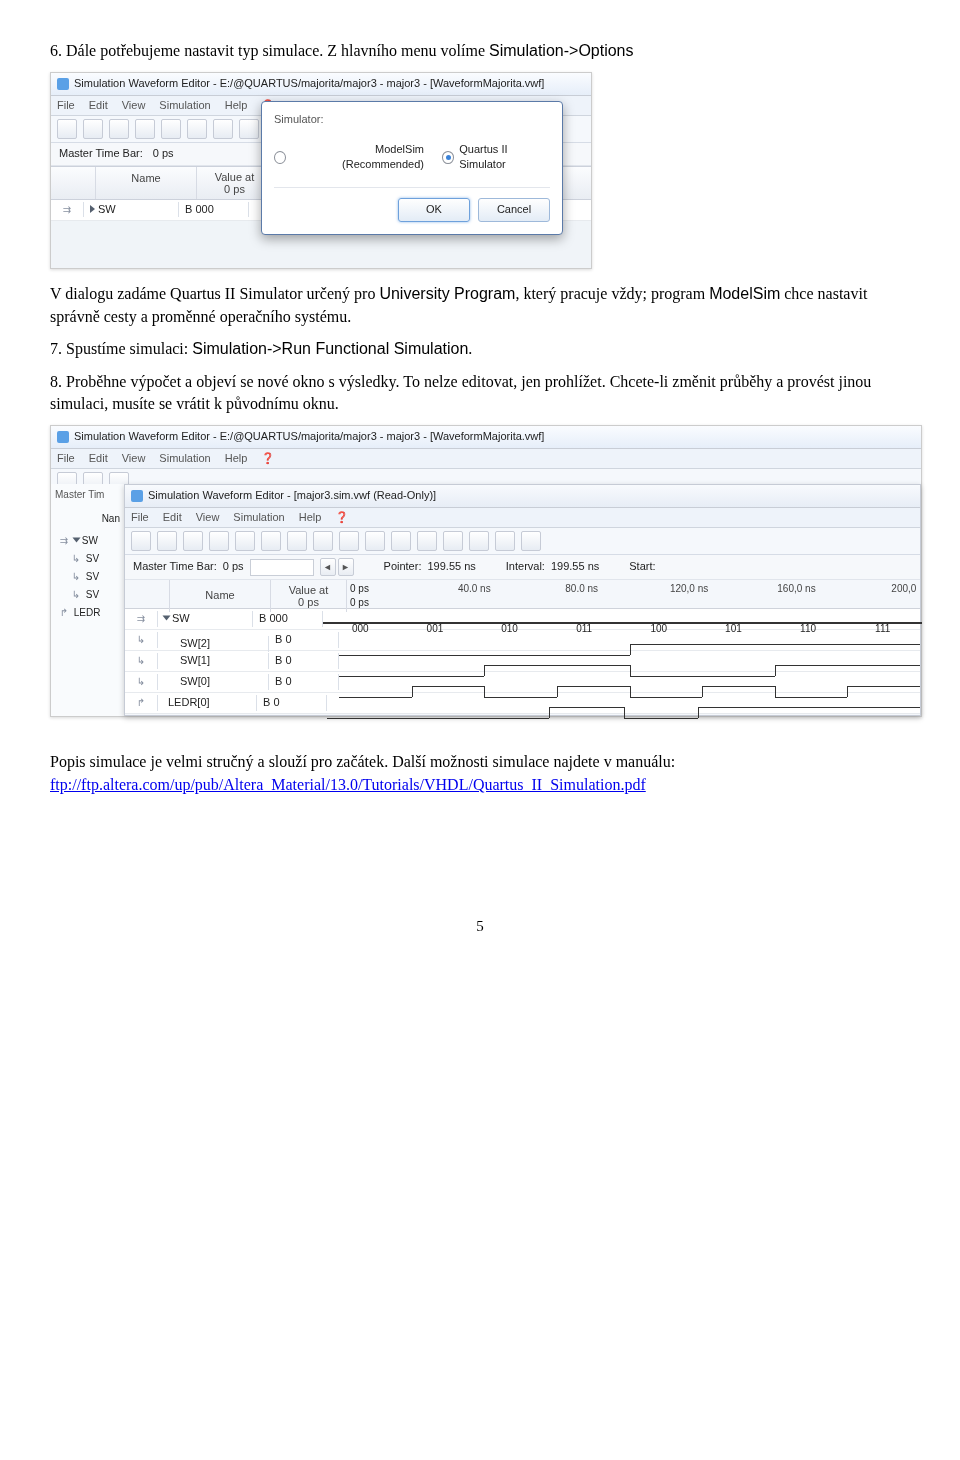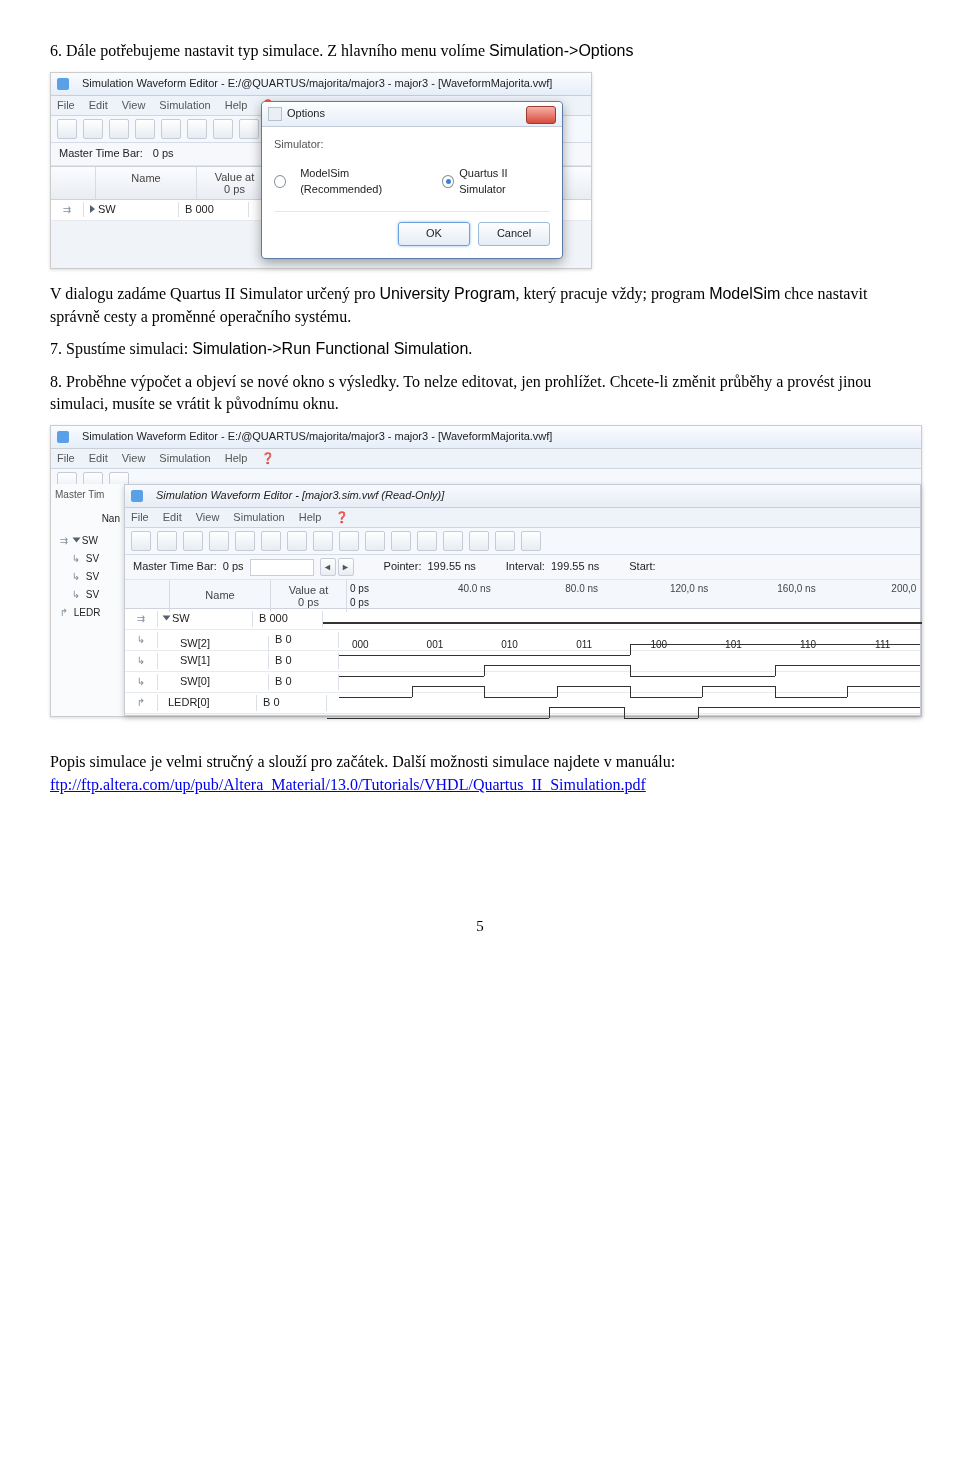--- a/index.html
+++ b/index.html
@@ -24,21 +24,21 @@
     color: #222;
     box-shadow: 0 1px 3px rgba(0,0,0,.15);
     position: relative;
   }
   .titlebar {
     background: linear-gradient(#fafcff,#e6eef9);
     border-bottom: 1px solid #c8cdd6;
     padding: 3px 6px;
     display: flex;
     align-items: center;
-    gap: 13px;
+    gap: 5px;
     font-size: 11px;
     position: relative;
   }
   .titlebar .appicn {
     width: 12px; height: 12px; background:#5aa0e6; border-radius:2px; display:inline-block;
   }
   .menubar {
     background:#eef3fa; border-bottom:1px solid #cfd5de; padding:2px 6px; display:flex; gap:14px; color:#555;
   }
   .toolrow {
@@ -53,21 +53,21 @@
     padding:0; display:flex;
   }
   .hdrcell { padding:4px 6px; border-right:1px solid #d7dbe4; text-align:center; color:#444;}
   .wfarea { background:#fff; }
   .sigrow { display:flex; border-bottom:1px solid #e7eaee; height:20px; align-items:center;}
   .sigrow .c1 { width:32px; text-align:center; color:#7a8291; border-right:1px solid #dbe0e8;}
   .sigrow .c2 { width:88px; padding-left:6px; border-right:1px solid #dbe0e8;}
   .sigrow .c3 { width:63px; padding-left:6px; border-right:1px solid #dbe0e8;}
   .sigrow .wave { flex:1; position:relative;}
   .busseg { position:absolute; top:3px; bottom:3px; border-left:1px solid #333; border-right:1px solid #333; border-top:1px solid #333; border-bottom:1px solid #333;}
-  .buslbl { position:absolute; top:3px; font-size:10px;margin-top:16px;}
+  .buslbl { position:absolute; top:3px; font-size:10px;}
   .step { position:absolute; border-top:1px solid #333;}
   .stepV { position:absolute; border-left:1px solid #333;}
   .timescale { display:flex; border-bottom:1px solid #cfd3db; height:28px; align-items:flex-start;}
   .timescale .lcol { display:flex;}
   .timescale .ticks { flex:1; position:relative; font-size:10px; color:#444;}
   .ticklbl { position:absolute; top:2px; transform:translateX(-50%);}
 
   
   .dlg {
     position:absolute; top:28px; left:210px; width:300px; background:#fff;
@@ -156,29 +156,24 @@
   </div>
   <div class="wfarea">
     <div class="sigrow">
       <div class="c1"><span class="sig-icon">⇉</span></div>
       <div class="c2"><span class="tri"></span><span>SW</span></div>
       <div class="c3">B 000</div>
     </div>
   </div>
 
   <div class="dlg">
-    <div class="dtb">
-      <span style="width:12px;height:12px;background:#eaeef5;border:1px solid #b9c0cc;display:inline-block;"></span>
-      <span>Options</span>
-      <span class="close"></span>
-    </div>
     <div class="body">
       <div class="lbl">Simulator:</div>
       <div class="radio-row">
-        <span style="display:flex;align-items:center;gap:14px;">
+        <span style="display:flex;align-items:center;gap:14px;text-align:right;">
             <span class="radio"></span>
             <span>ModelSim (Recommended)</span>
           </span>
         <span style="display:flex;align-items:center;gap:5px;">
             <span class="radio sel"></span>
             <span>Quartus II Simulator</span>
           </span>
       </div>
       <div class="dlgsep"></div>
       <div class="btnrow">
@@ -226,21 +221,21 @@
     <div style="padding:4px 4px; font-size:10px; color:#555;">Master Tim</div>
     <div style="padding:6px 4px; text-align:right; font-size:10px;">Nan</div>
     <div style="font-size:10px; padding:2px 6px;"><span class="sig-icon">⇉</span> <span class="tri" style="transform:rotate(90deg);"></span><span>SW</span></div>
     <div style="font-size:10px; padding:2px 6px 2px 18px;"><span class="sig-icon">↳</span> <span>SV</span></div>
     <div style="font-size:10px; padding:2px 6px 2px 18px;"><span class="sig-icon">↳</span> <span>SV</span></div>
     <div style="font-size:10px; padding:2px 6px 2px 18px;"><span class="sig-icon">↳</span> <span>SV</span></div>
     <div style="font-size:10px; padding:2px 6px;"><span class="sig-icon">↱</span> <span>LEDR</span></div>
   </div>
 
   <div class="nest">
-    <div class="titlebar" style="background:linear-gradient(#f8fafd,#e7edf6);font-style:italic;">
+    <div class="titlebar" style="background:linear-gradient(#f8fafd,#e7edf6);">
       <span class="appicn"></span>
       <span>Simulation Waveform Editor - [major3.sim.vwf (Read-Only)]</span>
     </div>
     <div class="menubar">
       <span>File</span>
       <span>Edit</span>
       <span>View</span>
       <span>Simulation</span>
       <span>Help</span>
       <span style="color:#5aa0e6;">❓</span>

